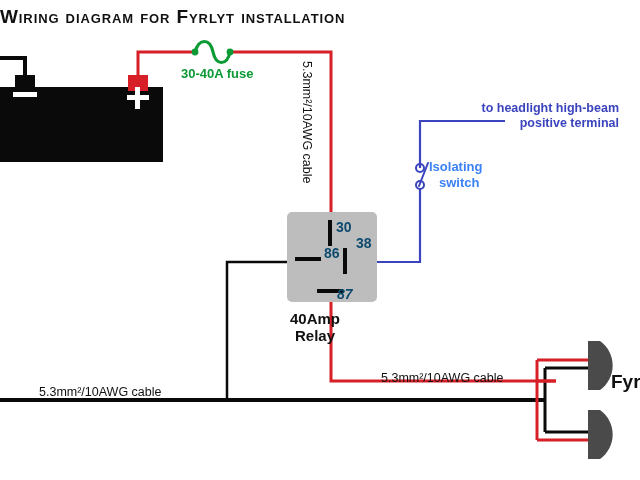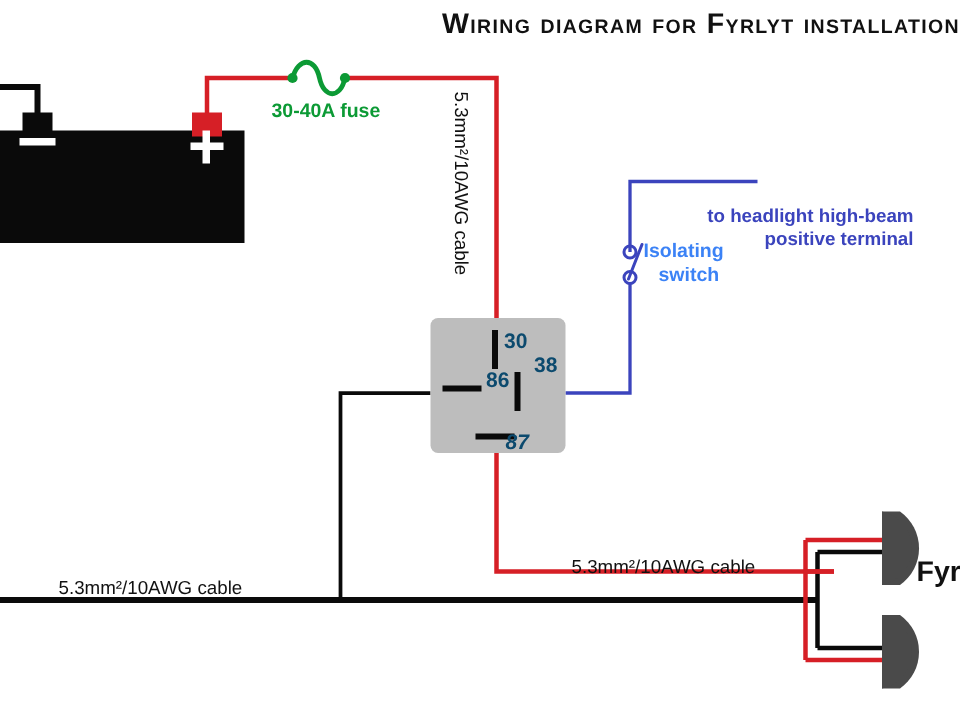--- a/index.html
+++ b/index.html
@@ -25,21 +25,21 @@
     width: 640px;
     height: 480px;
   }
   .abs { position: absolute; }
 
   
   #page-title {
     left: 0;
     top: 6px;
     width: 640px;
-    text-align: right;
+    text-align: left;
     font-family: "Liberation Sans", sans-serif;
     font-size: 19px;
     font-weight: 700;
     font-variant: small-caps;
     letter-spacing: 0.9px;
     color: #111111;
     white-space: nowrap;
   }
 
   
@@ -134,29 +134,28 @@
   
   #fuse-label {
     left: 181px;
     top: 66px;
     color: #0c9a35;
     font-size: 13px;
     font-weight: 700;
     white-space: nowrap;
   }
   #highbeam-label {
-    left: 464px;
+    left: 474px;
     top: 101px;
     width: 145px;
     text-align: right;
     color: #3b44bd;
     font-size: 12.5px;
     font-weight: 700;
     line-height: 15px;
-    margin-top: 36px;
   }
   #switch-label {
     left: 429px;
     top: 159px;
     color: #3b82f6;
     font-size: 13px;
     font-weight: 700;
     line-height: 16px;
   }
   #switch-label .l2 { display: block; padding-left: 10px; }
@@ -281,20 +280,24 @@
   <div class="abs" id="relay-body">
     <div class="pin" style="left:41px; top:8px; width:4px; height:26px;"></div>
     <div class="pin" style="left:8px; top:45px; width:26px; height:4px;"></div>
     <div class="pin" style="left:56px; top:36px; width:4px; height:26px;"></div>
     <div class="pin" style="left:30px; top:77px; width:26px; height:4px;"></div>
   </div>
   <div class="pin-label" id="pin-label-30">30</div>
   <div class="pin-label" id="pin-label-86">86</div>
   <div class="pin-label" id="pin-label-85">38</div>
   <div class="pin-label" id="pin-label-87">87</div>
+  <div class="abs" id="relay-caption">
+    <span>40Amp</span><br>
+    <span>Relay</span>
+  </div>
 
   <div class="abs" id="switch-label">
     <span>Isolating</span>
     <span class="l2">switch</span>
   </div>
   <div class="abs" id="highbeam-label">
     <span>to headlight high-beam</span><br>
     <span>positive terminal</span>
   </div>
 

